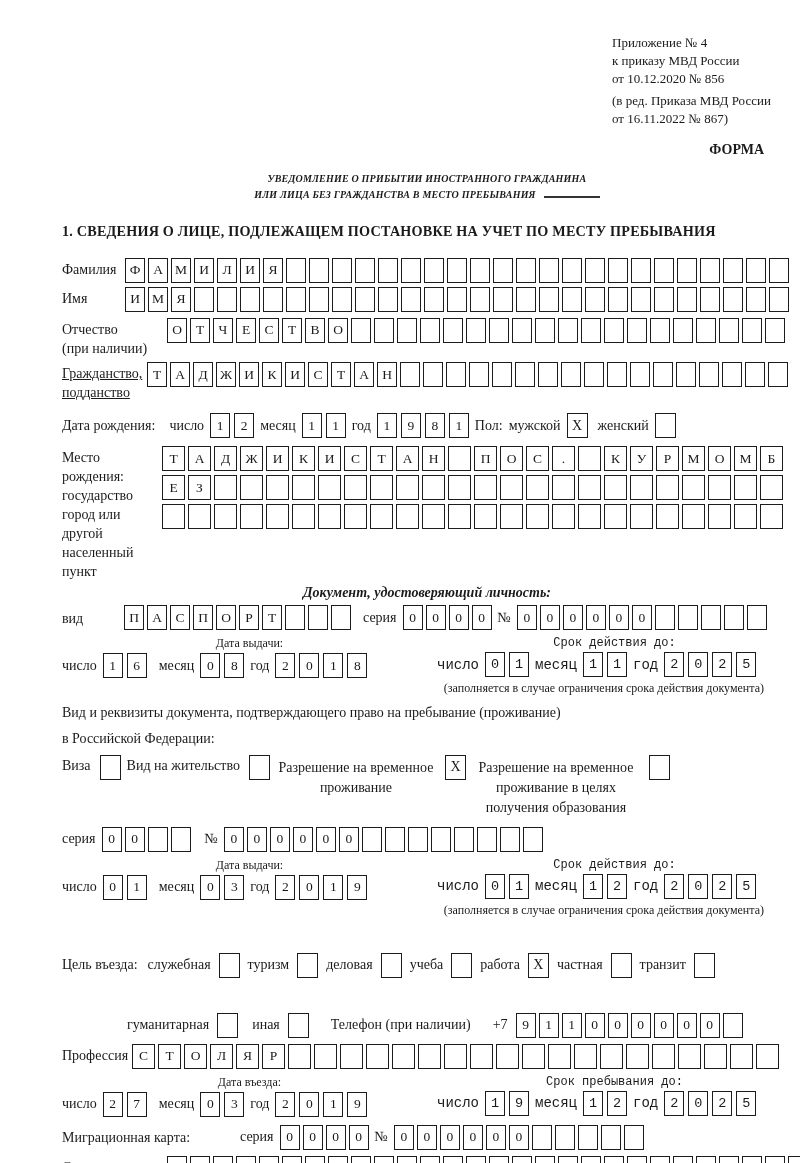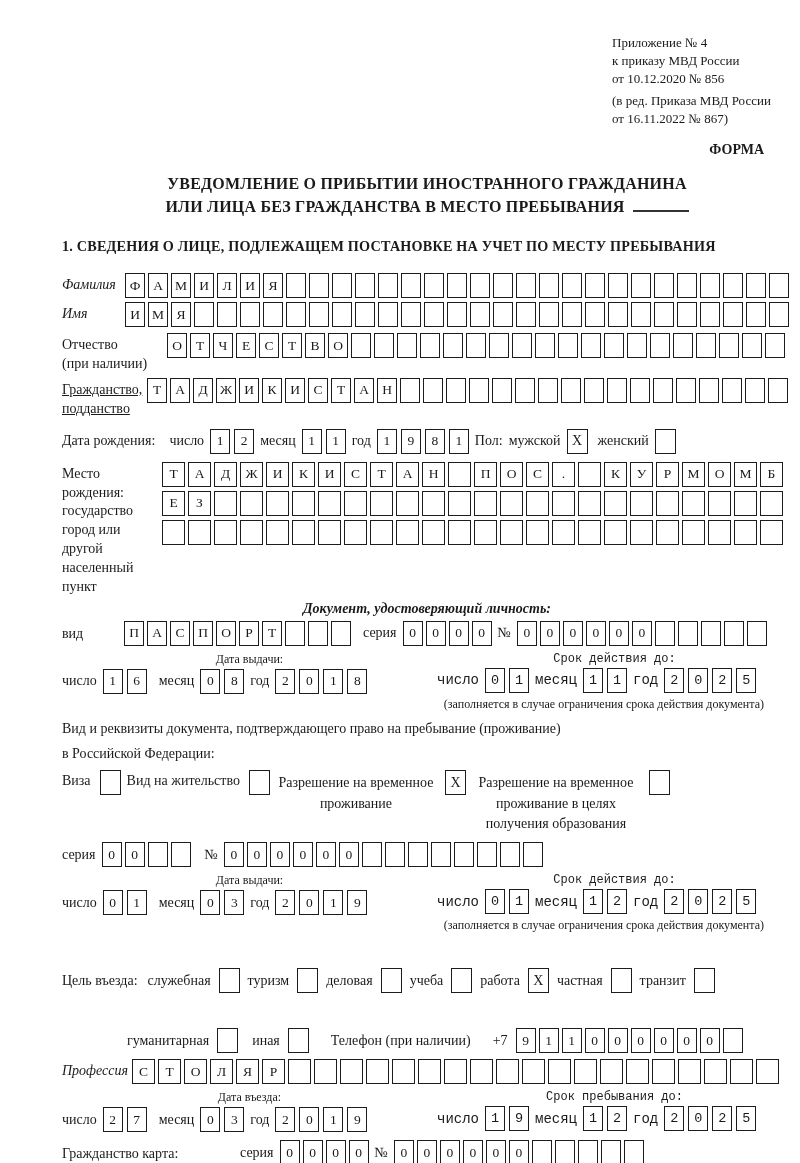--- a/index.html
+++ b/index.html
@@ -11,28 +11,28 @@
     font-size: 14px; overflow: hidden;
   }
   .page { padding: 34px 8px 0 62px; }
 
   
   .ref-block { margin-left: 550px; width: 205px; font-size: 13px; line-height: 1.38; }
   .ref-block .gap { height: 4px; }
   .forma { text-align: right; padding-right: 28px; font-weight: bold; margin-top: 14px; font-size: 14px; }
 
   
-  .title { text-align: center; font-weight: bold; font-size: 16px; line-height: 1.45; margin-top: 14px; letter-spacing: .2px; }
+  .title { text-align: center; font-weight: bold; font-size: 10px; line-height: 1.45; margin-top: 14px; letter-spacing: .2px; font-style: italic; }
   .blank-line { display: inline-block; width: 56px; border-bottom: 2px solid #333; height: 12px; margin-left: 8px; }
   .sec-heading { margin-top: 20px; font-weight: bold; font-size: 14.2px; letter-spacing: .2px; }
 
   
   .frow { display: flex; align-items: flex-start; }
   .flabel { flex-shrink: 0; padding-top: 3px; line-height: 1.35; }
-  .lw63  { width: 63px; font-style: italic; }
+  .lw63  { width: 63px; }
   .lw78  { width: 85px; text-decoration: underline; }
   .lw100 { width: 100px; }
   .lw103 { width: 105px; }
   .lw150 { width: 172px; }
   .cells { display: flex; gap: 3px; flex-wrap: nowrap; }
   .cell {
     width: 20px; height: 25px; flex-shrink: 0;
     border: 1.7px solid #1c1c1c;
     display: inline-flex; align-items: center; justify-content: center;
     font-size: 13.5px; background: #fff;
@@ -653,21 +653,21 @@
             <span class="cell">2</span>
             <span class="cell">0</span>
             <span class="cell">2</span>
             <span class="cell">5</span>
           </span>
       </div>
     </div>
   </div>
 
   <div class="frow mt8 inline">
-    <span class="flabel lw150">Гражданство карта:</span>
+    <span class="flabel lw150">Миграционная карта:</span>
     <span>серия</span>
     <span class="cells">
         <span class="cell">0</span>
         <span class="cell">0</span>
         <span class="cell">0</span>
         <span class="cell">0</span>
       </span>
     <span>№</span>
     <span class="cells">
         <span class="cell">0</span>

